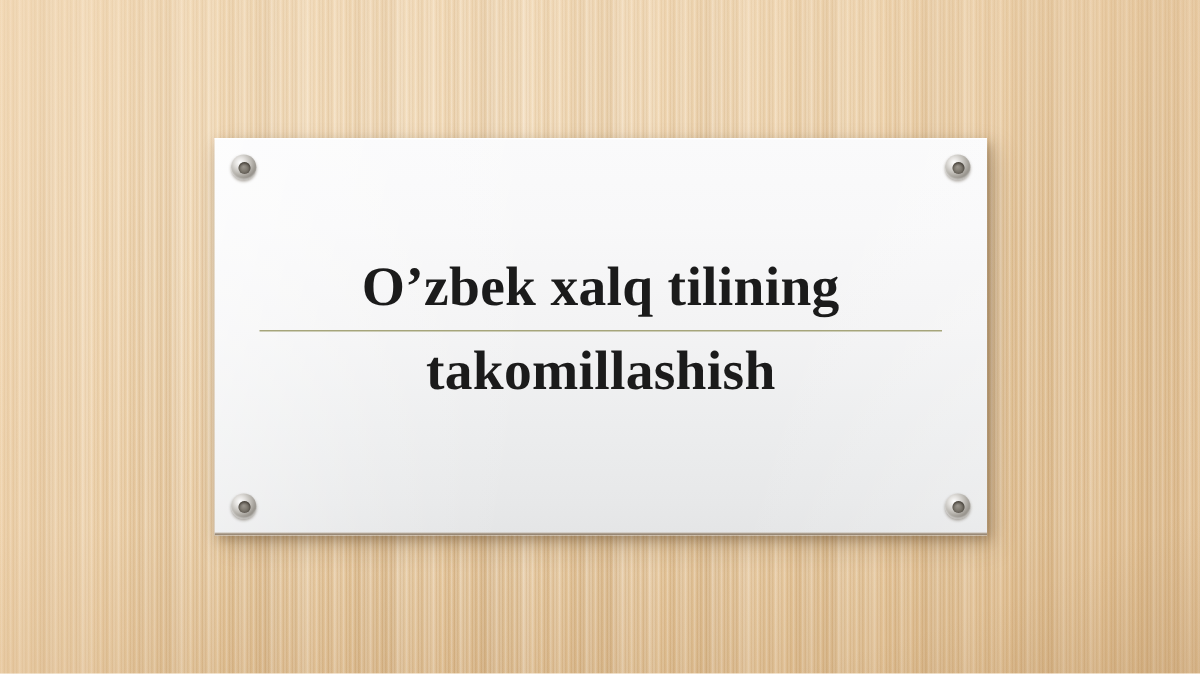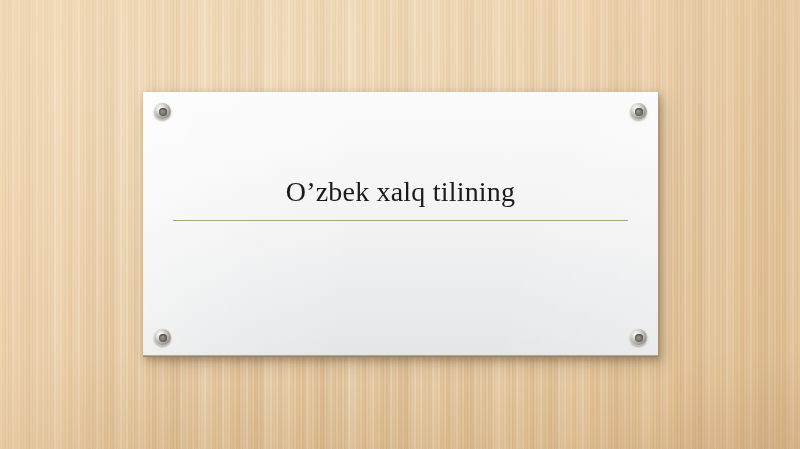--- a/index.html
+++ b/index.html
@@ -184,25 +184,25 @@
   
   .title-block {
     position: absolute;
     left: 28px;
     right: 28px;
     top: 74px;
     text-align: center;
   }
 
   .title-line {
-    font-size: 28px;
+    font-size: 37px;
     line-height: 52px;
     color: #1b1b1b;
     letter-spacing: 0.2px;
-    font-weight: 400;
+    font-weight: 700;
     white-space: nowrap;
   }
 
   .title-rule {
     height: 0;
     border-top: 1.6px solid #a6a57b;
     margin: 2px 2px 1px 2px;
   }
 </style>
 </head>
@@ -223,18 +223,19 @@
     <div class="panel-sheen"></div>
 
     <div class="screw screw-tl"></div>
     <div class="screw screw-tr"></div>
     <div class="screw screw-bl"></div>
     <div class="screw screw-br"></div>
 
     <div class="title-block">
       <div class="title-line">O’zbek xalq tilining</div>
       <div class="title-rule"></div>
+      <div class="title-line">takomillashish</div>
     </div>
 
     <div class="panel-edge-bottom"></div>
   </div>
 
 </div>
 
 </body></html>

